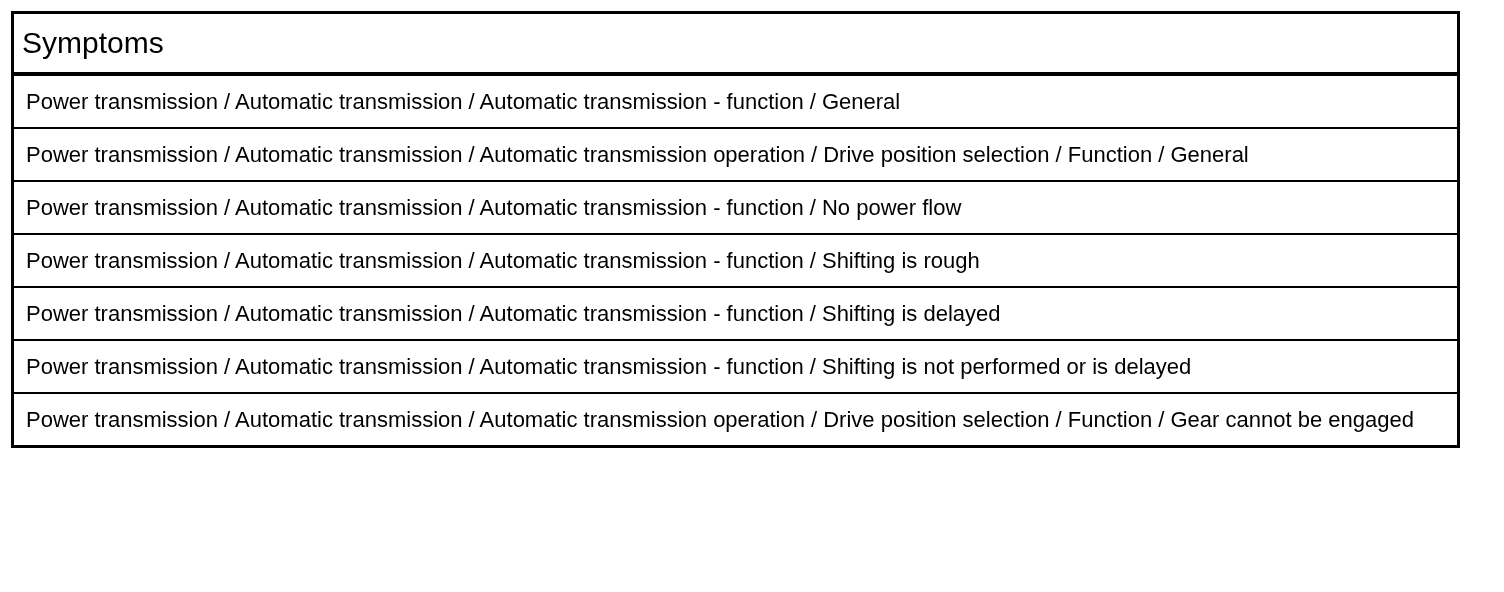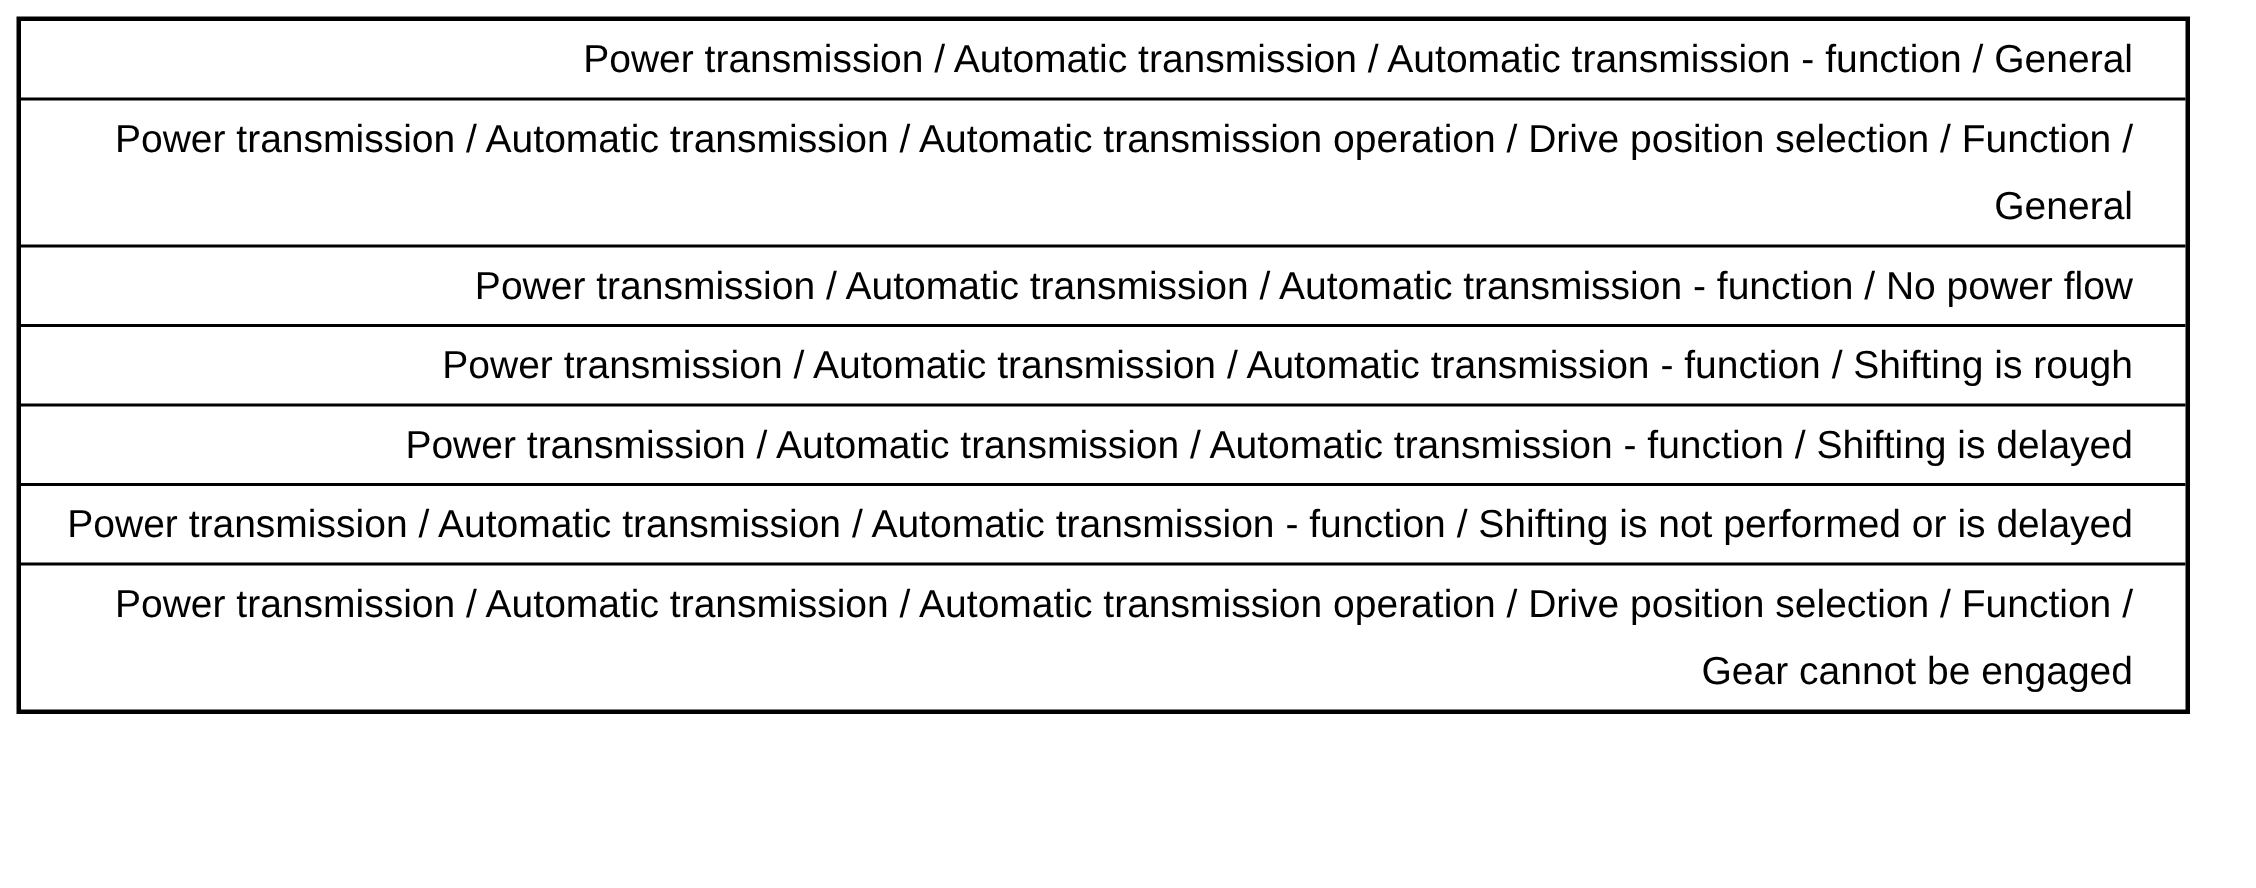--- a/index.html
+++ b/index.html
@@ -24,35 +24,35 @@
   }
   .tbl-header {
     font-size: 30px;
     line-height: 48px;
     padding: 5px 8px;
     border-bottom: 4px solid var(--border-color, #000);
     white-space: nowrap;
     overflow: hidden;
   }
   .tbl-row {
-    font-size: 26px;
+    font-size: 22px;
     line-height: 45px;
-    padding: 3px 35px 3px 0;
+    padding: 3px 35px 3px 12px;
     border-bottom: 2px solid var(--border-color, #000);
     word-wrap: break-word;
-    text-align: right;
   }
   .tbl-row:last-child {
     border-bottom: none;
   }
 </style>
 </head>
 <body>
 
 <div class="symptoms-table">
+  <div class="tbl-header">Symptoms</div>
   <div id="rows-container">
   <div class="tbl-row">
     <span>Power transmission / Automatic transmission / Automatic transmission - function / General</span>
   </div>
 
   <div class="tbl-row">
     <span>Power transmission / Automatic transmission / Automatic transmission operation / Drive position selection / Function / General</span>
   </div>
 
   <div class="tbl-row">

